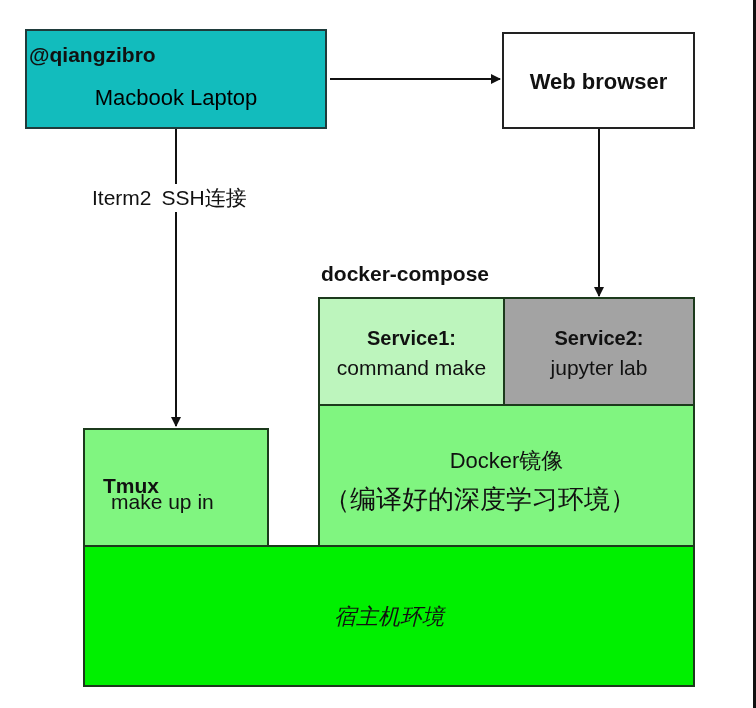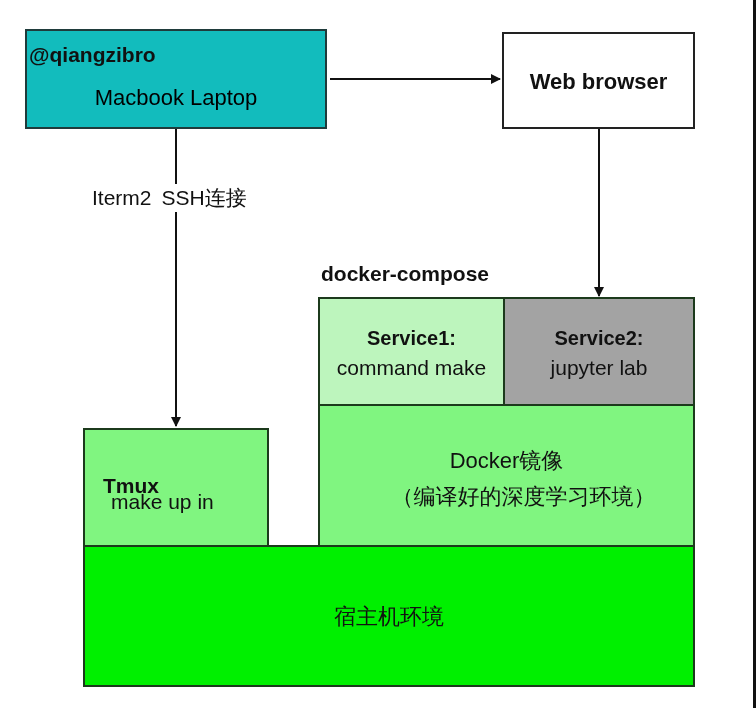--- a/index.html
+++ b/index.html
@@ -15,26 +15,26 @@
   #laptop .name { left: 0; width: 100%; top: 54px; text-align: center; font-size: 22px; color: #000000; }
   #browser { left: 502px; top: 32px; width: 193px; height: 97px; background: #fff; border-color: #222; }
   #browser .label { left: 0; width: 100%; top: 35px; text-align: center; font-size: 22px; }
   #compose-title { left: 321px; top: 262px; font-size: 21px; }
   #svc1 { left: 318px; top: 297px; width: 187px; height: 109px; background: #bdf5bd; }
   #svc2 { left: 503px; top: 297px; width: 192px; height: 109px; background: #a3a3a3; }
   .svc .t1 { left: 0; width: 100%; top: 28px; text-align: center; font-size: 20px; }
   .svc .t2 { left: 0; width: 100%; top: 57px; text-align: center; font-size: 21px; }
   #docker { left: 318px; top: 404px; width: 377px; height: 143px; background: #80f580; }
   #docker .l1 { left: 0; width: 100%; top: 40px; text-align: center; font-size: 22px; }
-  #docker .l2 { left: 17px; width: 100%; top: 76px; text-align: center; font-size: 22px; }
+  #docker .l2 { left: 4px; width: 100%; top: 76px; text-align: left; font-size: 26px; }
   #tmux { left: 83px; top: 428px; width: 186px; height: 119px; background: #80f580; }
   #tmux .t1 { left: 18px; top: 12px; font-size: 21px; margin-top: 32px; }
   #tmux .t2 { left: 26px; top: 60px; font-size: 21px; }
   #host { left: 83px; top: 545px; width: 612px; height: 142px; background: #00f000; }
-  #host .label { left: 0; width: 100%; top: 55px; text-align: center; font-size: 22px; }
+  #host .label { left: 0; width: 100%; top: 55px; text-align: center; font-size: 22px; font-style: italic; }
   #ssh-label { left: 92px; top: 184px; font-size: 21px; background: #fff; }
   #ssh-label .gap { display: inline-block; width: 10px; }
   svg.arrows { position: absolute; left: 0; top: 0; }
   #edge-line { position: absolute; left: 753px; top: 0; width: 3px; height: 708px; background: #111; }
 </style>
 </head>
 <body>
 
 <svg class="arrows" width="756" height="708">
   <defs>

